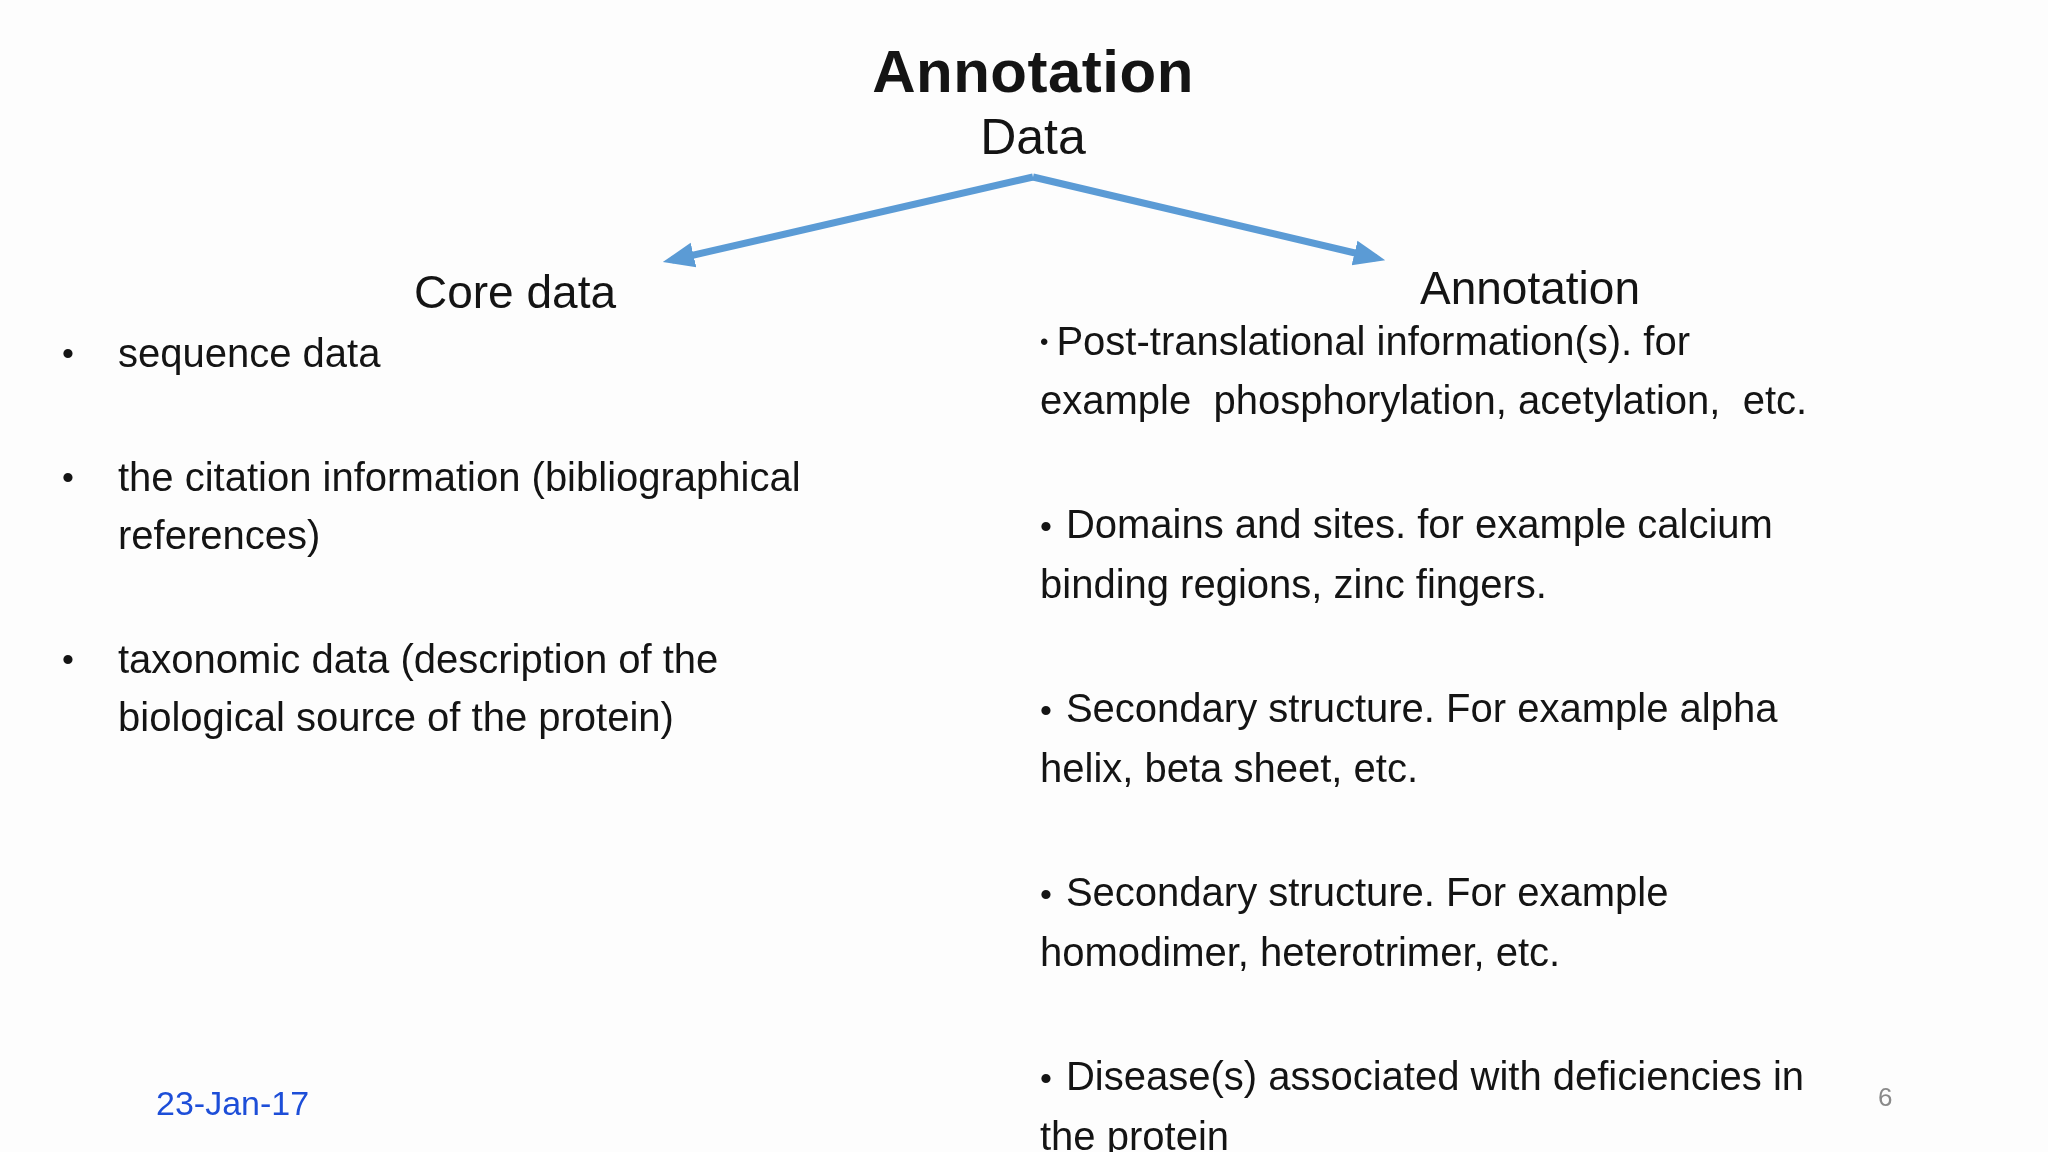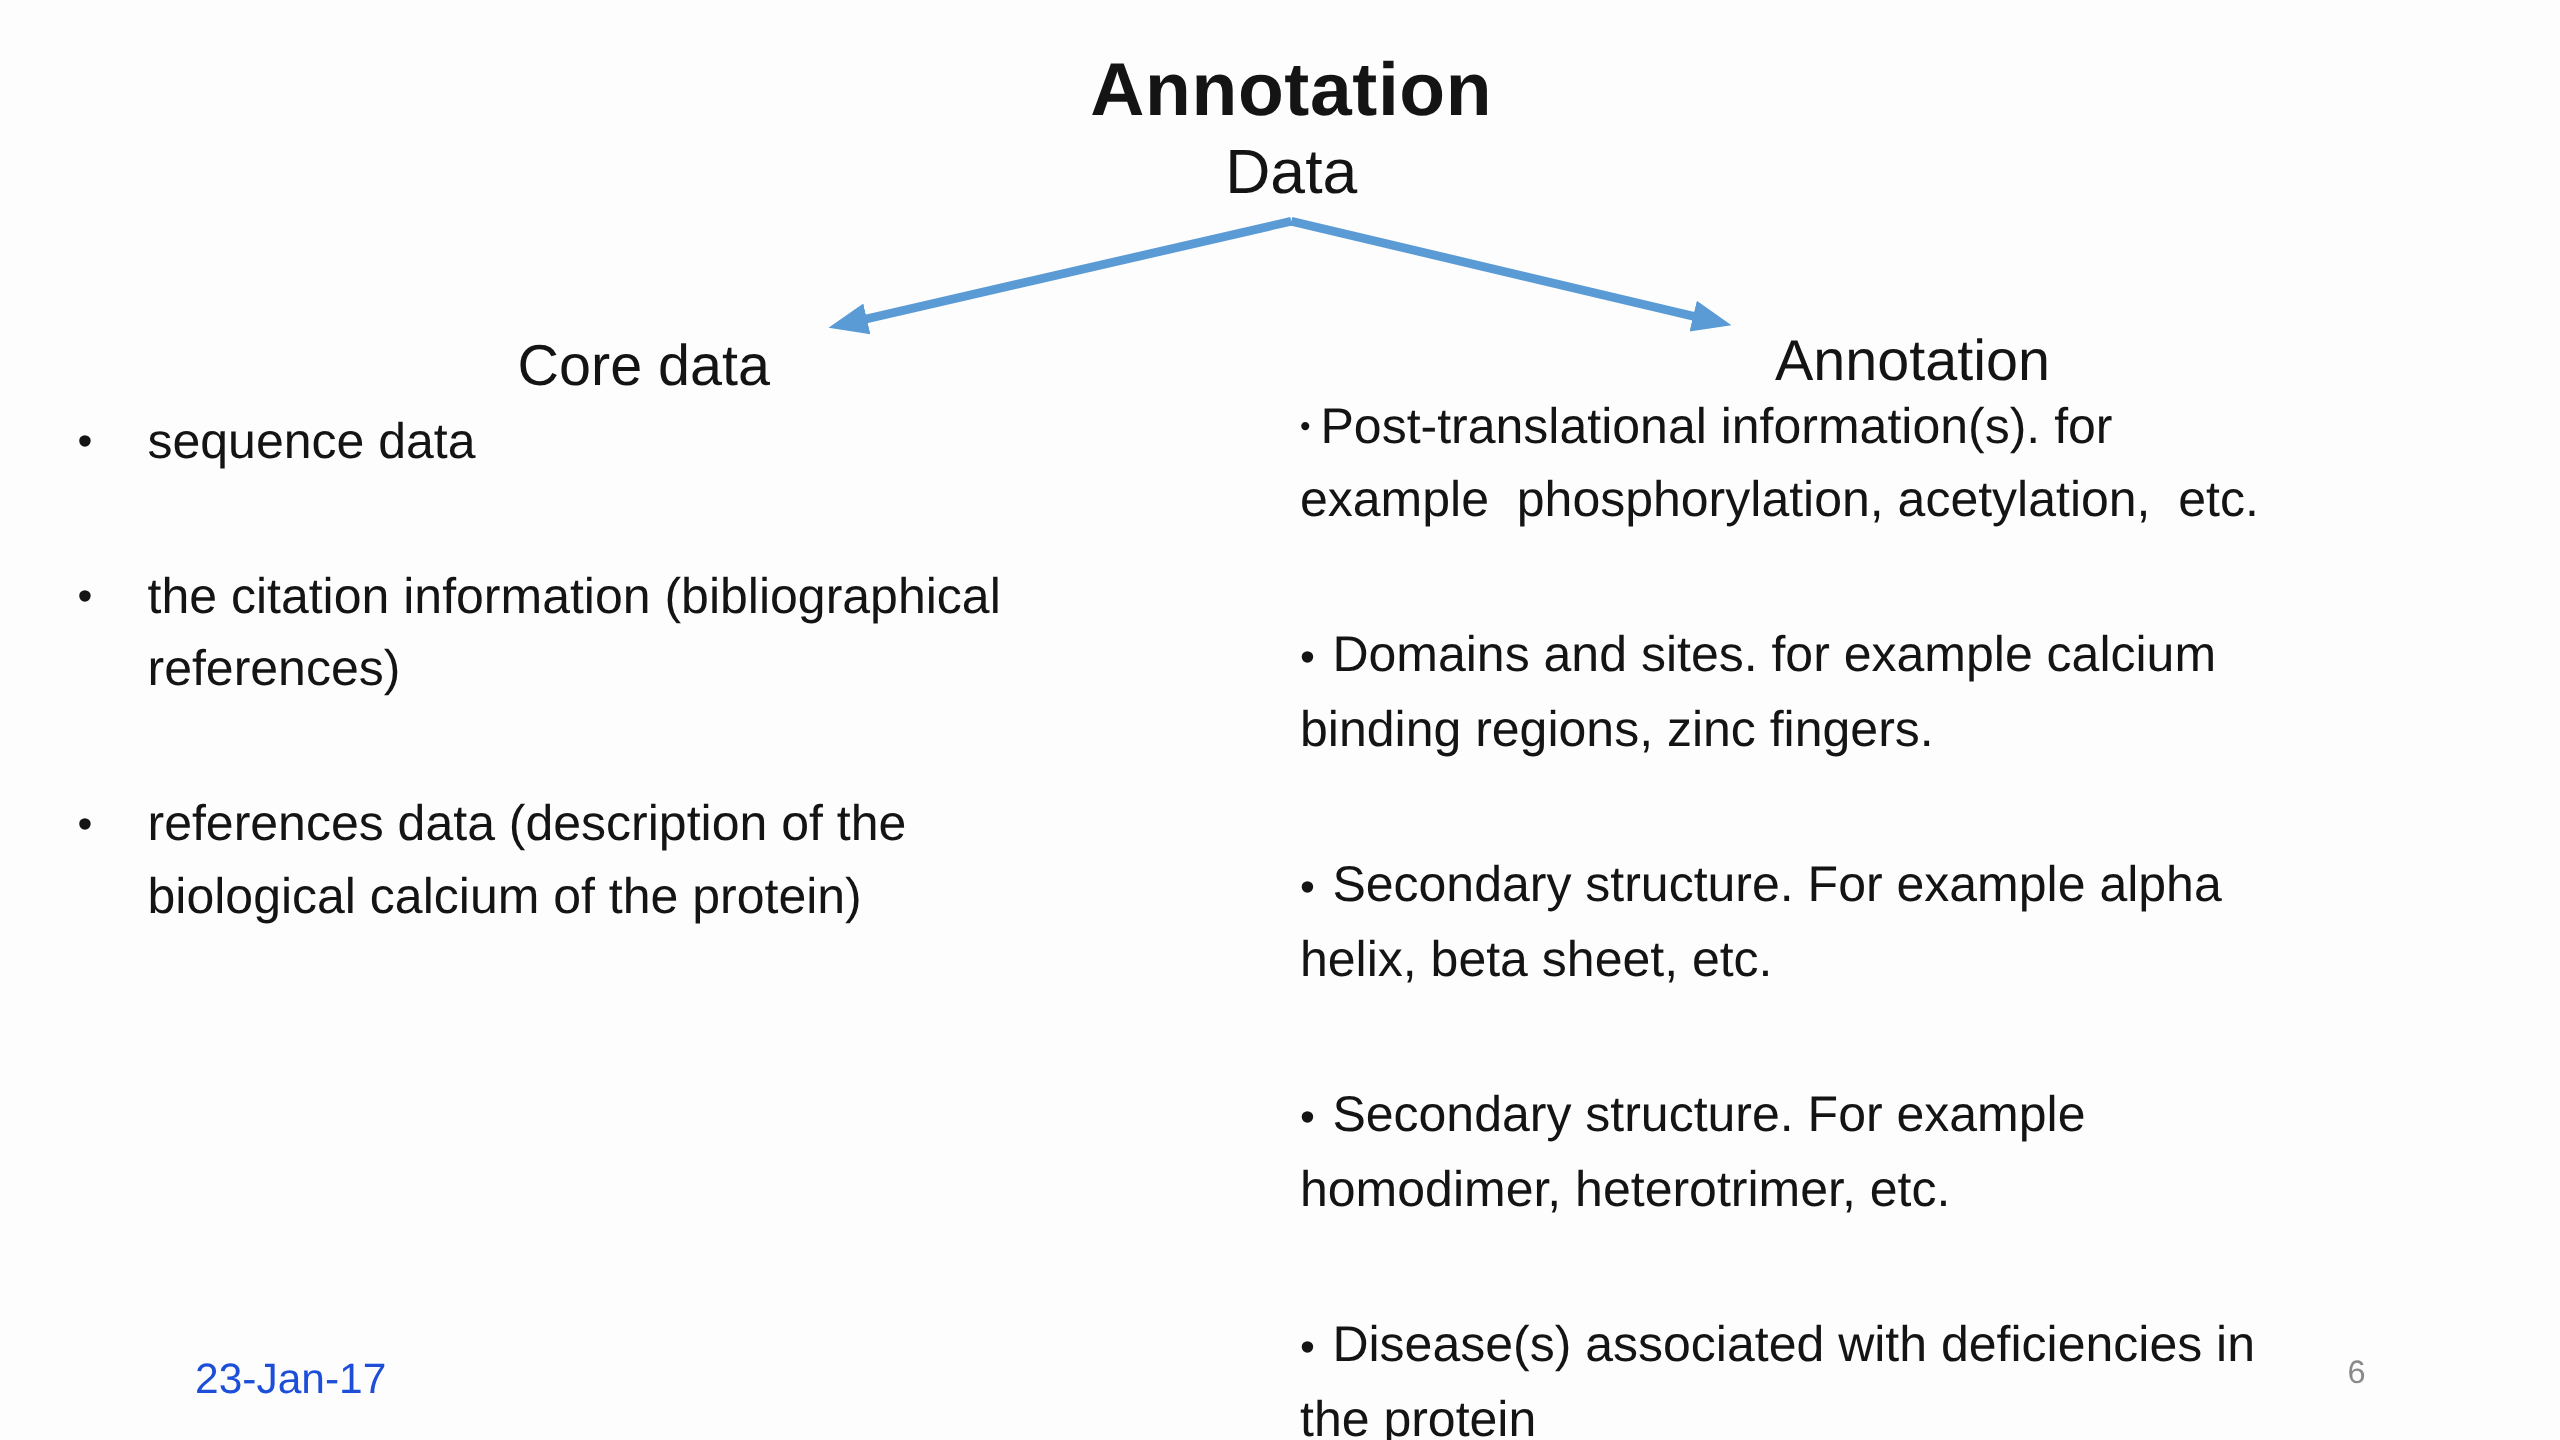--- a/index.html
+++ b/index.html
@@ -124,22 +124,22 @@
         <span class="dot">•</span>
         <span class="txt">
           <span class="ln">the citation information (bibliographical</span>
           <span class="ln">references)</span>
         </span>
       </div>
 
       <div class="lb">
         <span class="dot">•</span>
         <span class="txt">
-          <span class="ln">references data (description of the</span>
-          <span class="ln">biological calcium of the protein)</span>
+          <span class="ln">taxonomic data (description of the</span>
+          <span class="ln">biological source of the protein)</span>
         </span>
       </div>
 
     </div>
   </div>
 
   <div class="rcol">
     <h2 class="col-heading">Annotation</h2>
     <div class="bullets">
 

